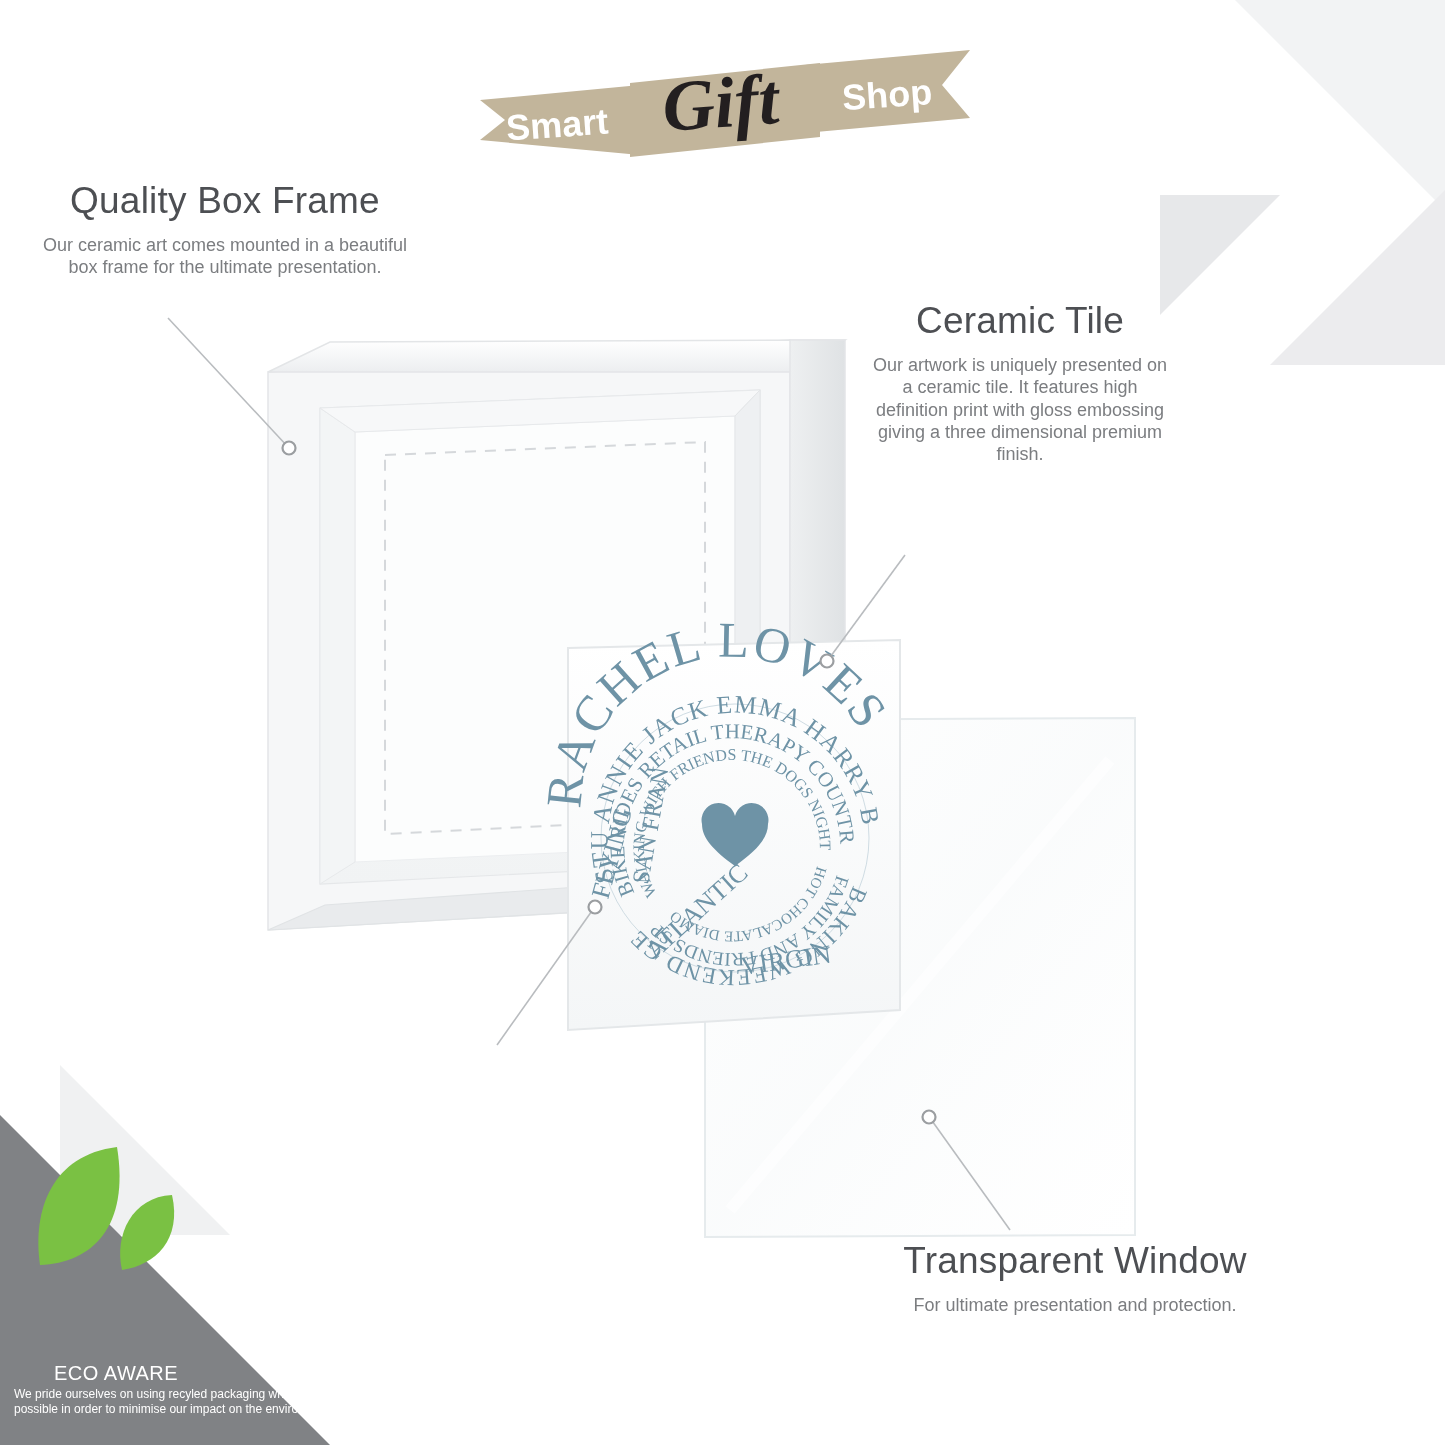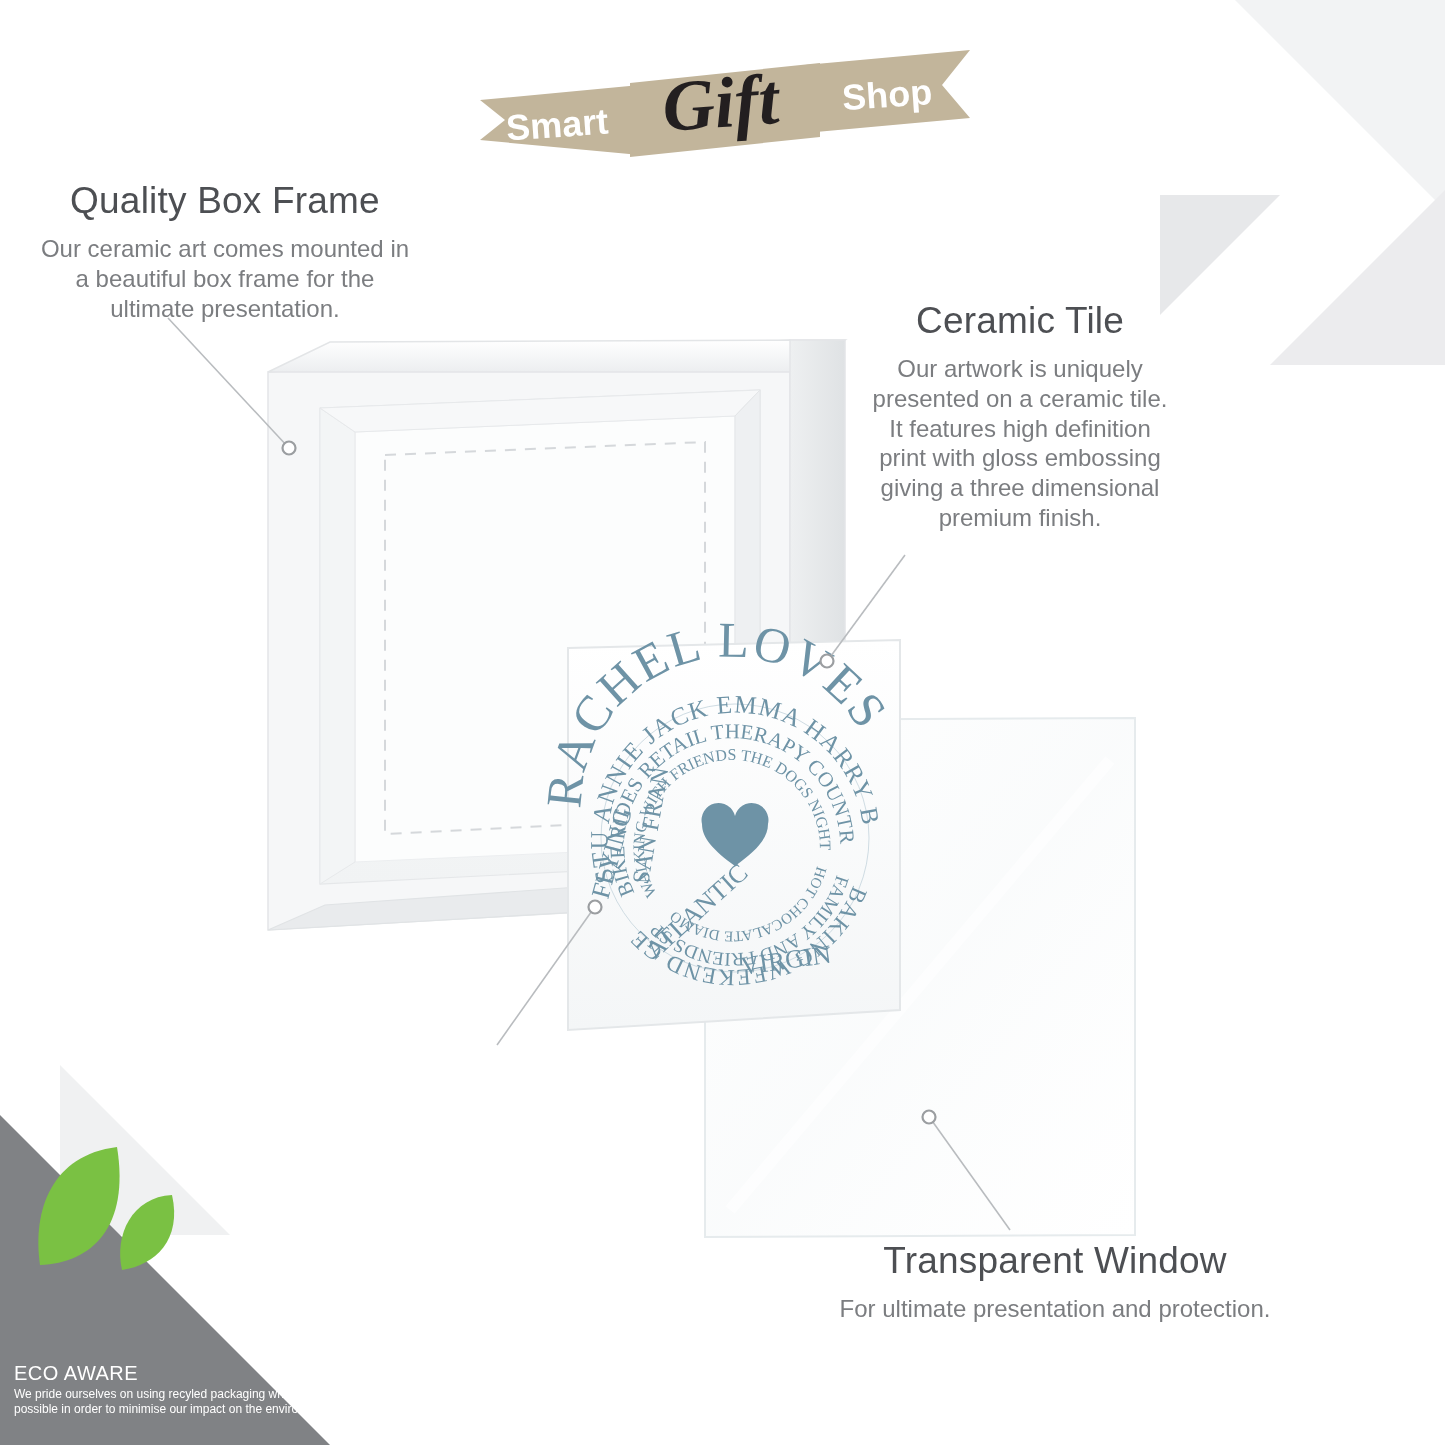--- a/index.html
+++ b/index.html
@@ -50,34 +50,34 @@
   .callout h2{
     margin:0 0 4px 0;
     font-weight:400;
     color:#4d4f53;
     font-size:37px;
     letter-spacing:.2px;
   }
   .callout p{
     margin:12px;
     color:#7b7d80;
-    font-size:24px;
+    font-size:18px;
     line-height:1.24;
   }
 
   #c-frame{left:25px;top:180px;width:400px;text-align:center;}
   #c-frame h2{}
   #c-tile{left:855px;top:300px;width:330px;text-align:center;}
   #c-print{left:255px;top:1045px;width:450px;text-align:center;}
   #c-print h2{font-size:33px;letter-spacing:.5px;color:#4d4f53;}
-  #c-window{left:775px;top:1240px;width:560px;text-align:center;}
+  #c-window{left:795px;top:1240px;width:560px;text-align:center;}
 
   
   .eco{position:absolute;left:14px;bottom:28px;width:330px;color:#ffffff;}
-  .eco .eco-title{font-size:20px;letter-spacing:.5px;margin-bottom:2px;}
+  .eco .eco-title{font-size:20px;letter-spacing:.5px;margin-bottom:2px;margin-left:40px;}
   .eco .eco-body{font-size:12px;line-height:1.25;}
   .leaves{position:absolute;left:22px;bottom:160px;width:180px;height:150px;}
 
   
   .art{position:absolute;inset:0;}
   .art svg{display:block;width:1445px;height:1445px;}
 
   
   .wa{fill:#6e93a6;font-family:"Liberation Serif", serif;}
 </style>

